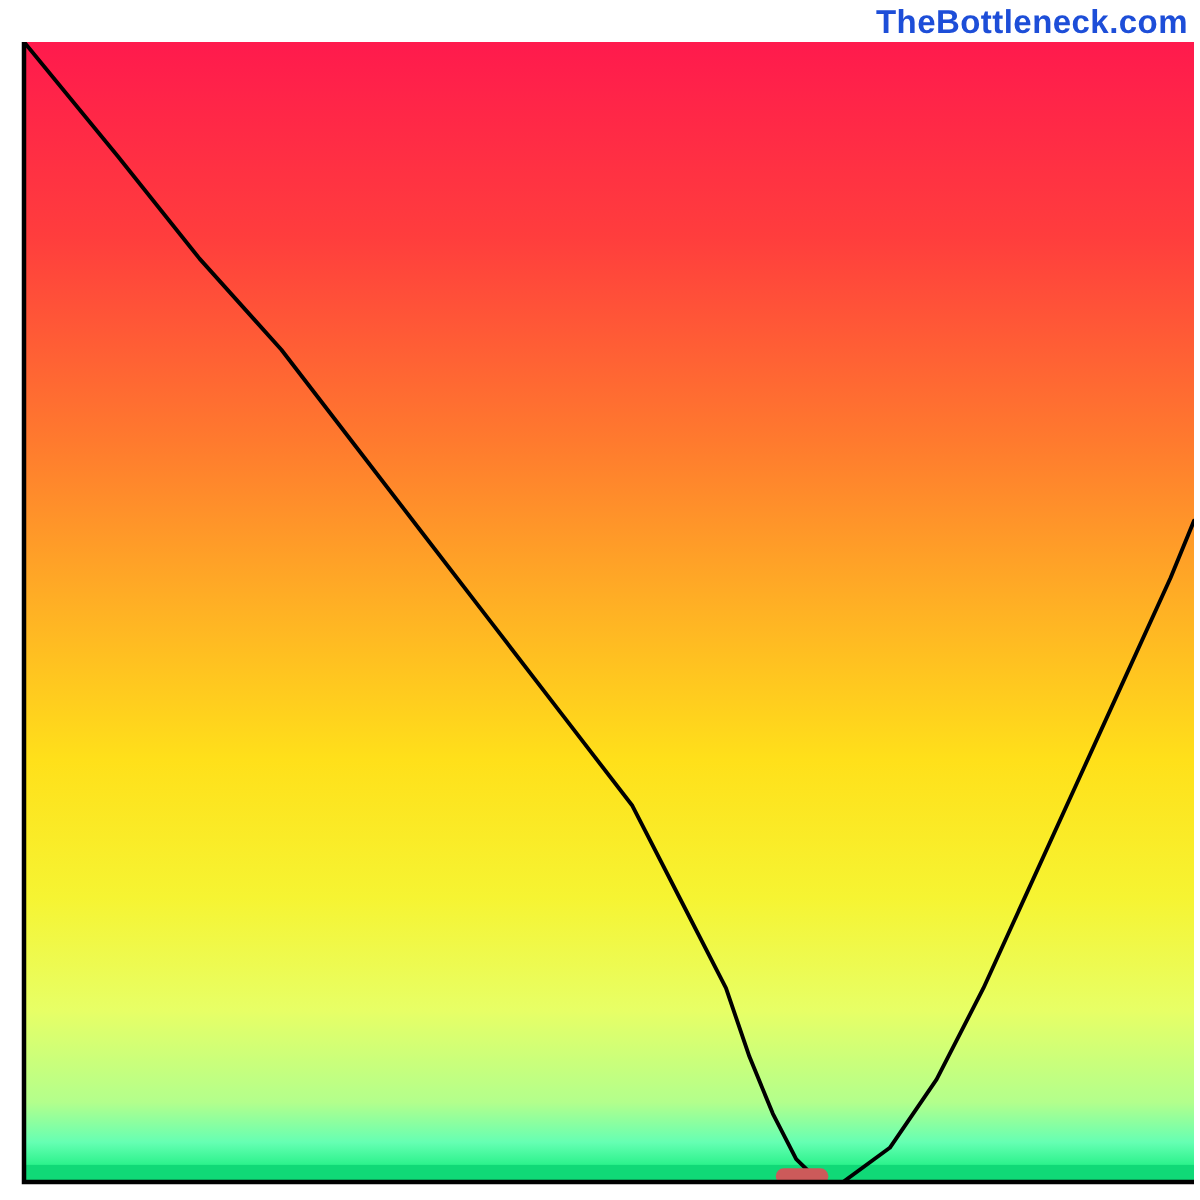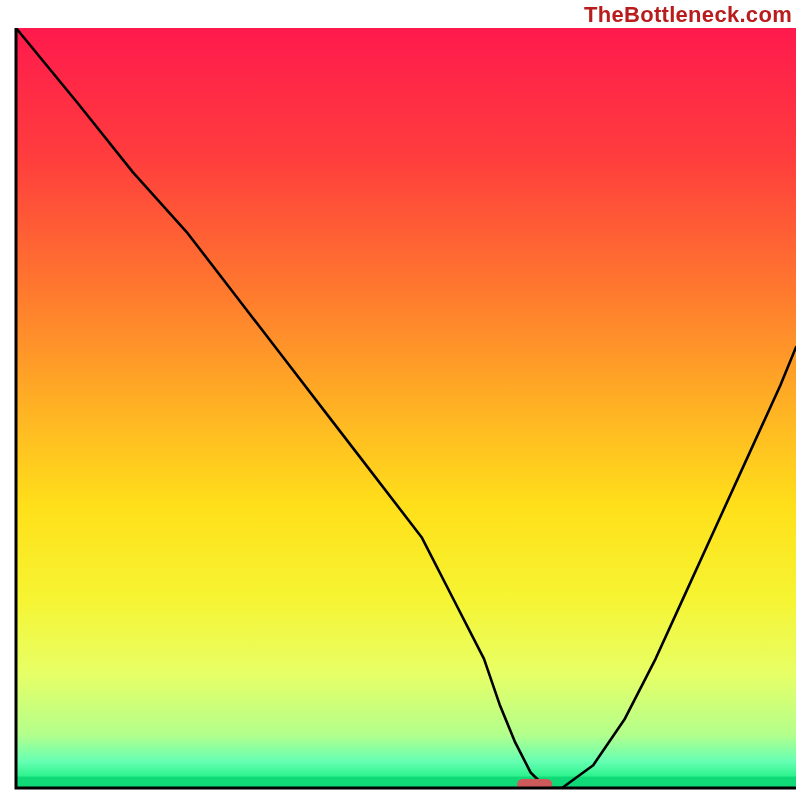--- a/index.html
+++ b/index.html
@@ -14,21 +14,21 @@
     position: relative;
     width: 800px;
     height: 800px;
   }
   .watermark {
     position: absolute;
     top: 2px;
     right: 8px;
     font-size: 22px;
     font-weight: bold;
-    color: #b91c1c;
+    color: #1d4ed8;
     letter-spacing: 0.3px;
     z-index: 10;
   }
   svg.plot {
     position: absolute;
     top: 0;
     left: 0;
     width: 800px;
     height: 800px;
     display: block;

